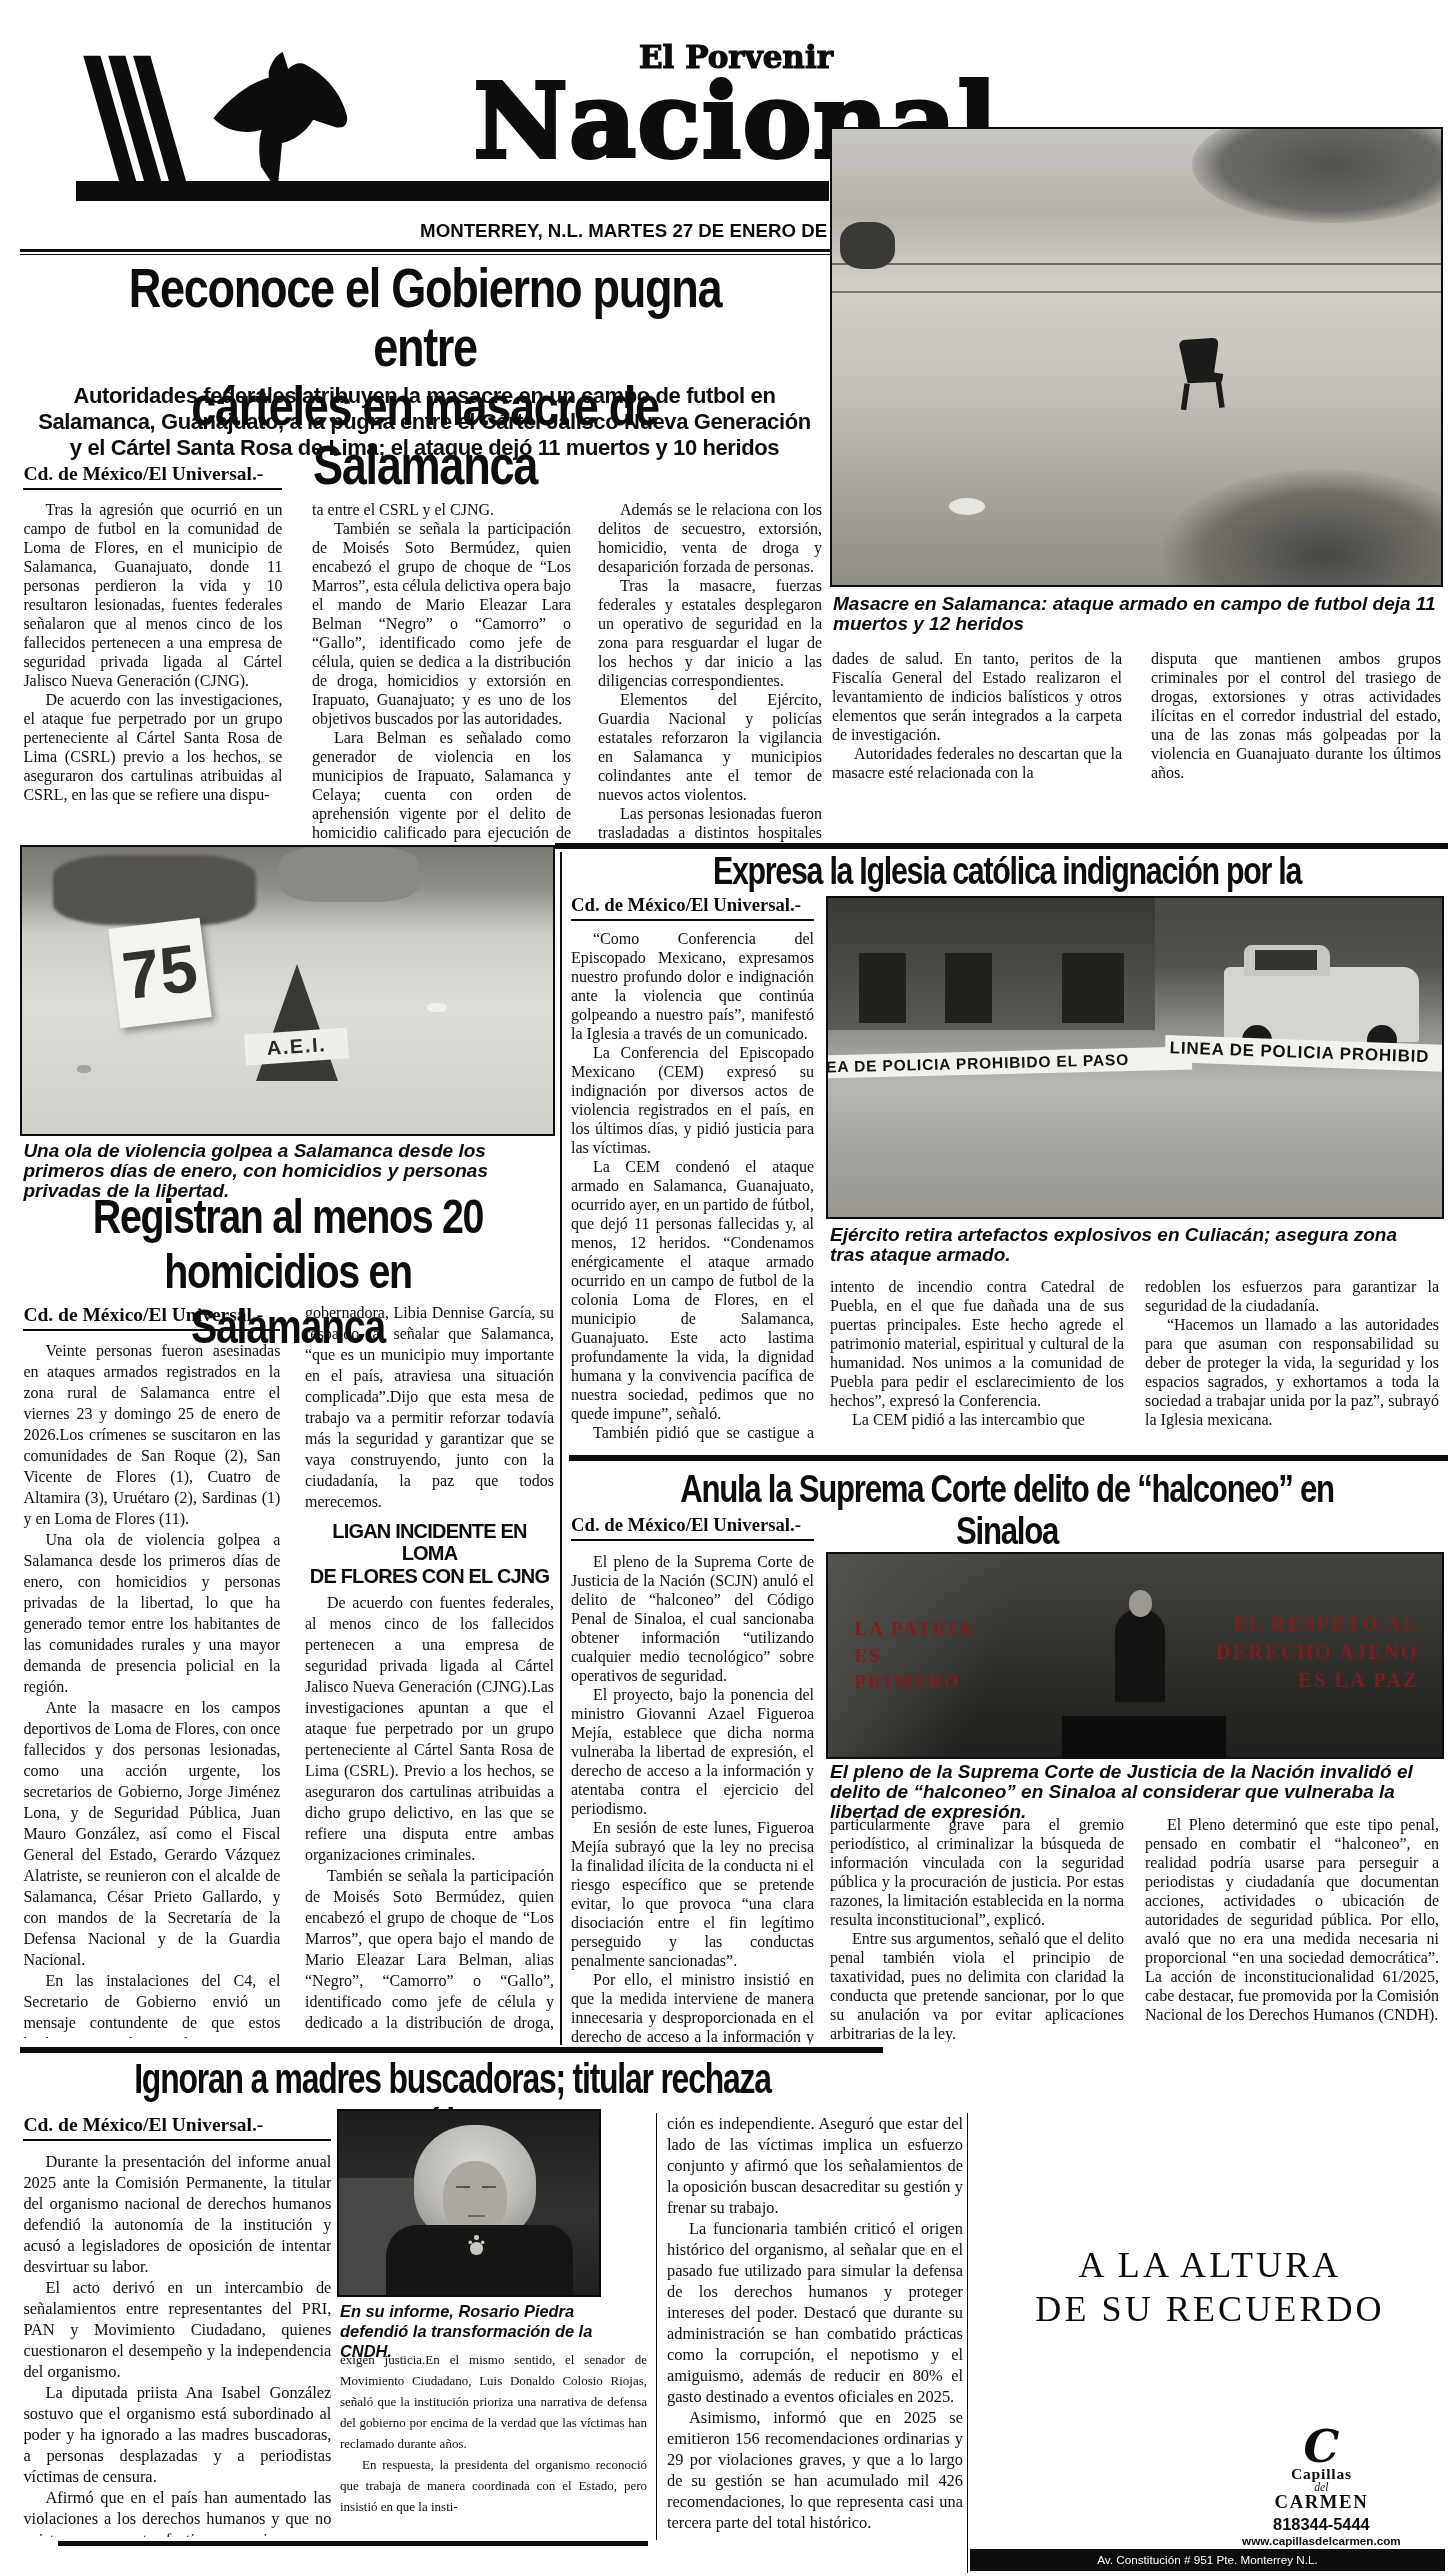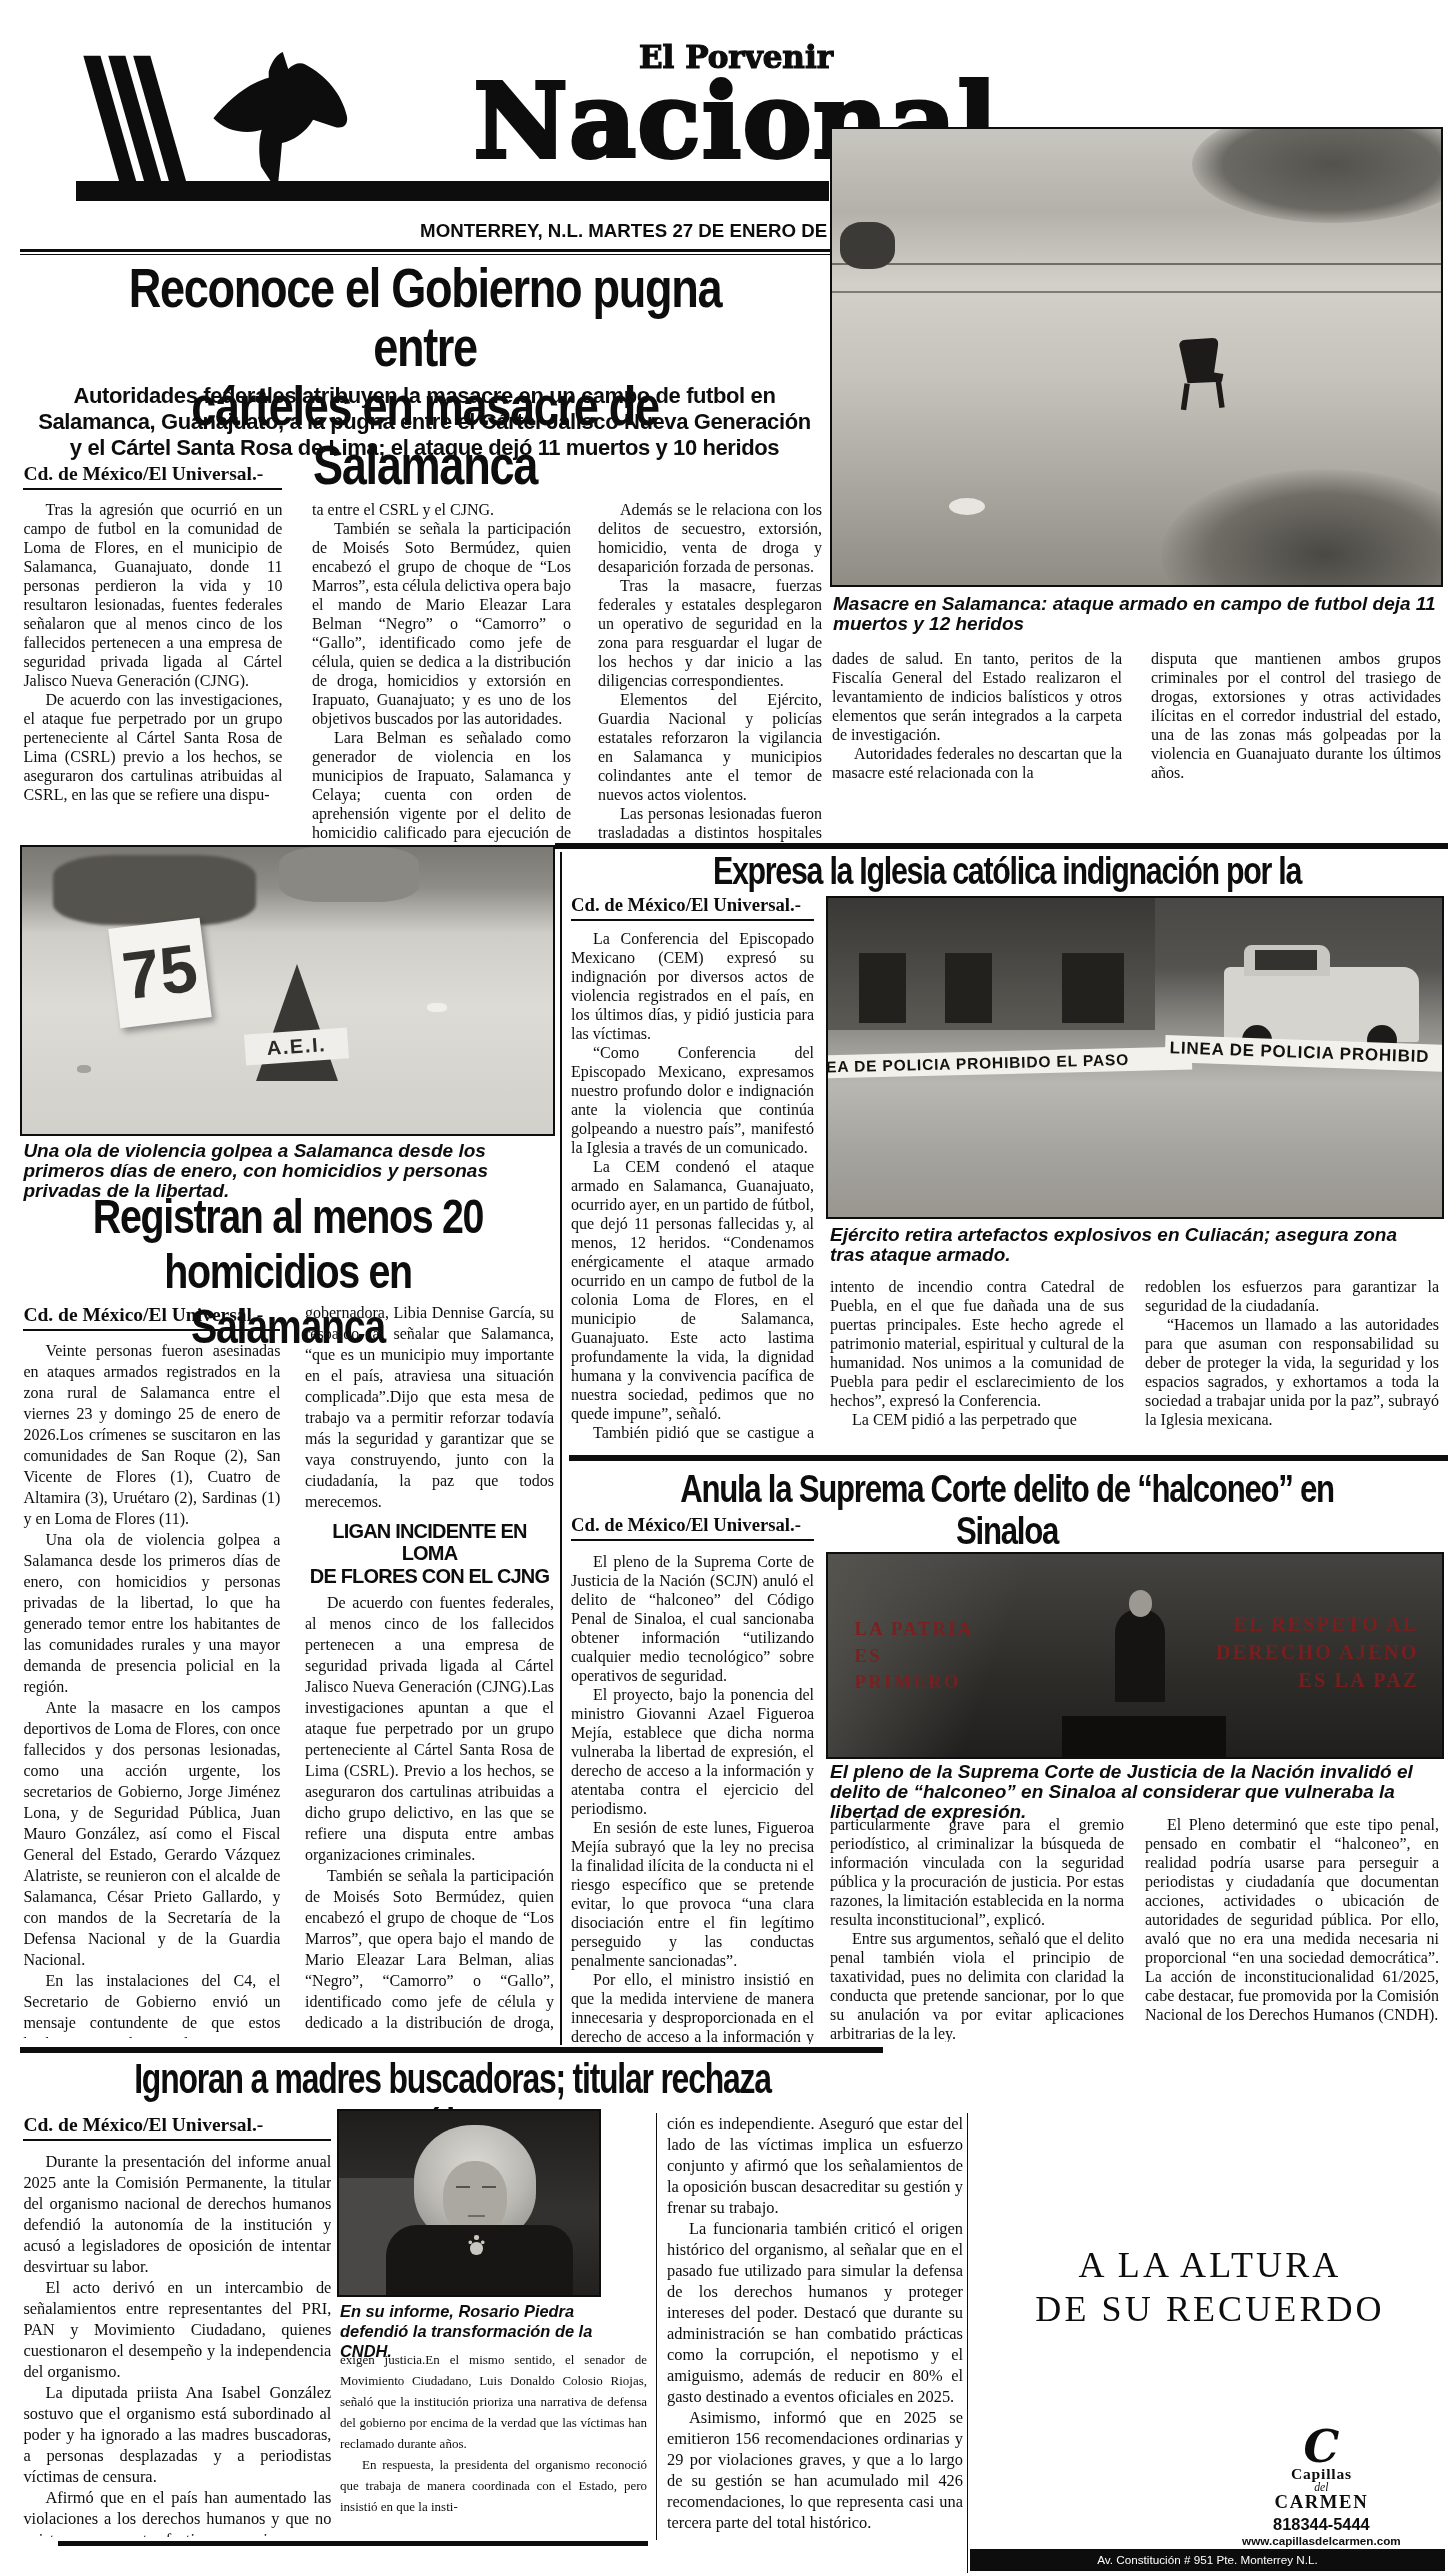--- a/index.html
+++ b/index.html
@@ -292,22 +292,22 @@
     </div>
 </div>
 
 <div id="rule-iglesia" class="abs hrule"></div>
 <div id="v-divider" class="abs vrule"></div>
 <div id="rule-anula" class="abs hrule"></div>
 
 <div id="igl-headline" class="abs hl"><span>Expresa la Iglesia católica indignación por la violencia</span></div>
 <div id="igl-byline" class="abs byline">Cd. de México/El Universal.-</div>
 <div id="igl-col1" class="abs bodycol">
+    <p class="para">“Como Conferencia del Episcopado Mexicano, expresamos nuestro profundo dolor e indignación ante la violencia que continúa golpeando a nuestro país”, manifestó la Iglesia a través de un comunicado.</p>
     <p class="para">La Conferencia del Episcopado Mexicano (CEM) expresó su indignación por diversos actos de violencia registrados en el país, en los últimos días, y pidió justicia para las víctimas.</p>
-    <p class="para">“Como Conferencia del Episcopado Mexicano, expresamos nuestro profundo dolor e indignación ante la violencia que continúa golpeando a nuestro país”, manifestó la Iglesia a través de un comunicado.</p>
     <p class="para">La CEM condenó el ataque armado en Salamanca, Guanajuato, ocurrido ayer, en un partido de fútbol, que dejó 11 personas fallecidas y, al menos, 12 heridos. “Condenamos enérgicamente el ataque armado ocurrido en un campo de futbol de la colonia Loma de Flores, en el municipio de Salamanca, Guanajuato. Este acto lastima profundamente la vida, la dignidad humana y la convivencia pacífica de nuestra sociedad, pedimos que no quede impune”, señaló.</p>
     <p class="para">También pidió que se castigue a quienes quemaron la puerta principal de la Catedral de Puebla, el pasado 24 de enero.</p>
   </div>
 <div id="culiacan-photo" class="abs photo">
   <div class="scene"></div>
   <div class="building"></div>
   <div class="door" style="left:31px;"></div>
   <div class="door" style="left:117px;"></div>
   <div class="door" style="left:234px; width:62px;"></div>
   <div class="truck">
@@ -315,21 +315,21 @@
     <div class="win"></div>
     <div class="w1"></div>
     <div class="w2"></div>
   </div>
   <div id="tape-left" class="tape">EA DE POLICIA PROHIBIDO EL PASO</div>
   <div id="tape-right" class="tape">LINEA DE POLICIA PROHIBID</div>
 </div>
 <div id="igl-caption" class="abs caption">Ejército retira artefactos explosivos en Culiacán; asegura zona tras ataque armado.</div>
 <div id="igl-colA" class="abs bodycol">
     <p class="para" style="text-indent: 0px;">intento de incendio contra Catedral de Puebla, en el que fue dañada una de sus puertas principales. Este hecho agrede el patrimonio material, espiritual y cultural de la humanidad. Nos unimos a la comunidad de Puebla para pedir el esclarecimiento de los hechos”, expresó la Conferencia.</p>
-    <p class="para">La CEM pidió a las perpetrado que</p>
+    <p class="para">La CEM pidió a las intercambio que</p>
   </div>
 <div id="igl-colB" class="abs bodycol">
     <p class="para" style="text-indent: 0px;">redoblen los esfuerzos para garantizar la seguridad de la ciudadanía.</p>
     <p class="para">“Hacemos un llamado a las autoridades para que asuman con responsabilidad su deber de proteger la vida, la seguridad y los espacios sagrados, y exhortamos a toda la sociedad a trabajar unida por la paz”, subrayó la Iglesia mexicana.</p>
   </div>
 
 <div id="hal-headline" class="abs hl"><span>Anula la Suprema Corte delito de “halconeo” en Sinaloa</span></div>
 <div id="hal-byline" class="abs byline">Cd. de México/El Universal.-</div>
 <div id="hal-col1" class="abs bodycol">
     <p class="para">El pleno de la Suprema Corte de Justicia de la Nación (SCJN) anuló el delito de “halconeo” del Código Penal de Sinaloa, el cual sancionaba obtener información “utilizando cualquier medio tecnológico” sobre operativos de seguridad.</p>

